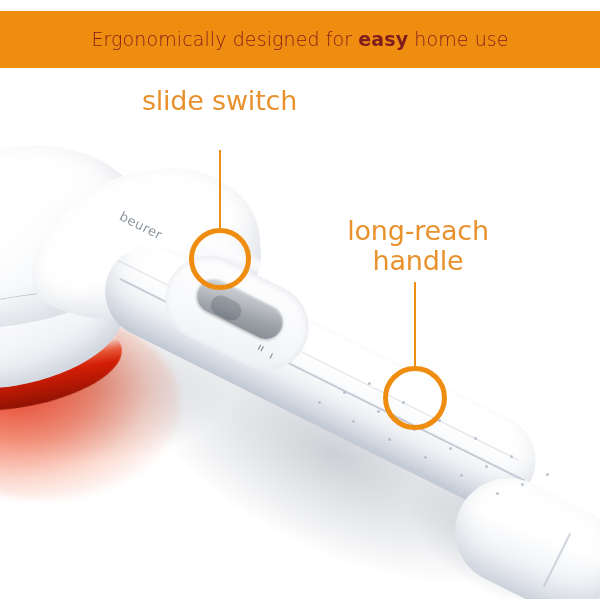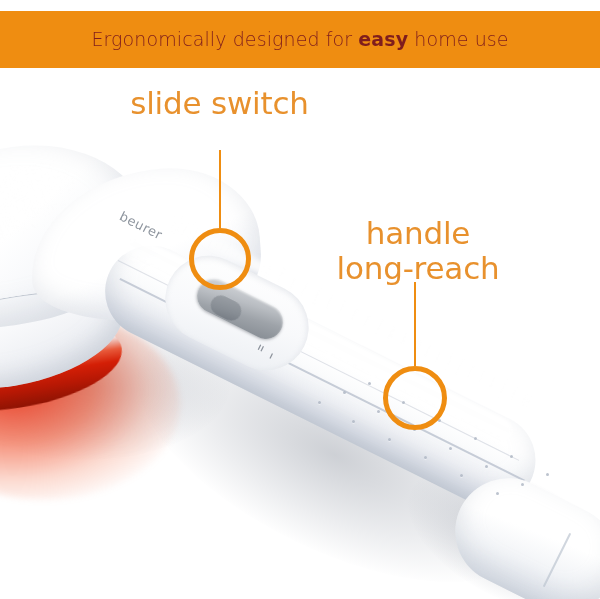--- a/index.html
+++ b/index.html
@@ -40,21 +40,21 @@
     line-height: 1;
   }
   #header-title .em {
     font-weight: 700;
   }
 
   
   .callout-label {
     position: absolute;
     color: #e8912d;
-    font-size: 31px;
+    font-size: 27px;
     line-height: 1.12;
     text-align: center;
     font-weight: 400;
     font-family: "DejaVu Sans", sans-serif;
     white-space: nowrap;
     letter-spacing: -0.2px;
   }
   #callout-label-switch {
     left: 112px;
     top: 86px;
@@ -430,19 +430,19 @@
     <div class="dot" style="left:546px;top:413px;"></div>
   </div>
 
   <div class="callout-label" id="callout-label-switch">
     <div>slide switch</div>
   </div>
   <div class="callout-line" id="callout-line-switch"></div>
   <div class="callout-circle" id="callout-circle-switch"></div>
 
   <div class="callout-label" id="callout-label-handle">
+    <div>long-reach</div>
     <div>handle</div>
-    <div>long-reach</div>
   </div>
   <div class="callout-line" id="callout-line-handle"></div>
   <div class="callout-circle" id="callout-circle-handle"></div>
 
 </div>
 
 </body></html>

